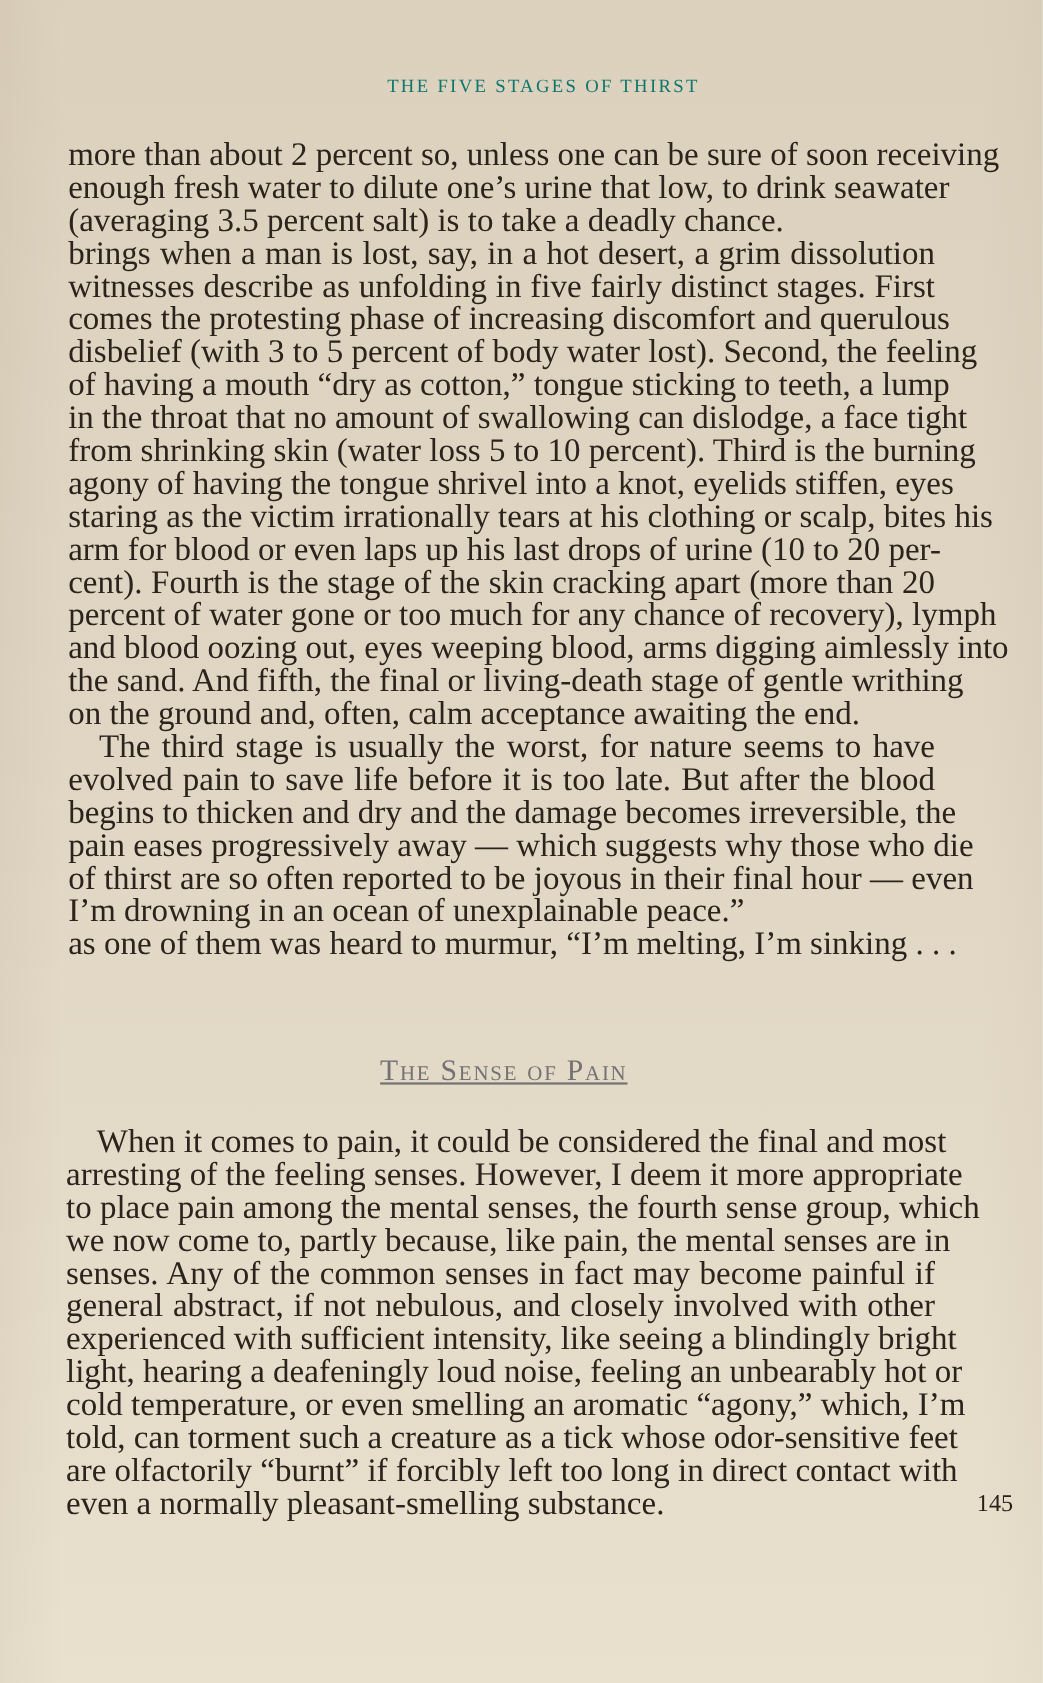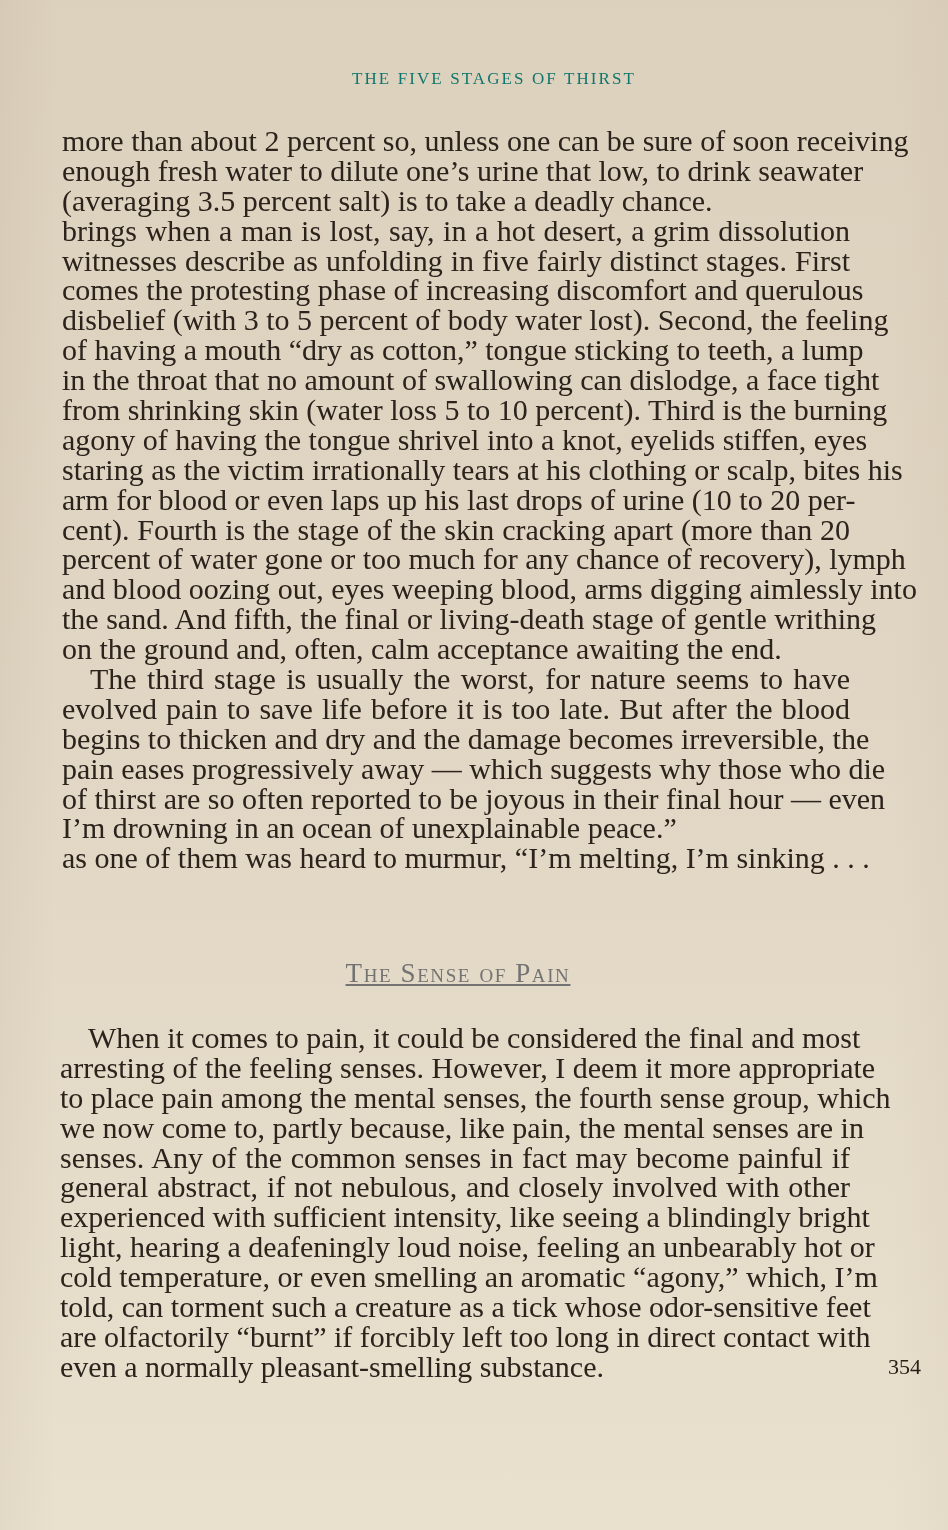--- a/index.html
+++ b/index.html
@@ -120,13 +120,13 @@
   <span class="line">senses.  Any of the common senses in fact may become painful if</span>
   <span class="line">general abstract, if not nebulous, and closely involved with other</span>
   <span class="line">experienced with sufficient intensity, like seeing a blindingly bright</span>
   <span class="line">light, hearing a deafeningly loud noise, feeling an unbearably hot or</span>
   <span class="line">cold temperature, or even smelling an aromatic “agony,” which, I’m</span>
   <span class="line">told, can torment such a creature as a tick whose odor-sensitive feet</span>
   <span class="line">are olfactorily “burnt” if forcibly left too long in direct contact with</span>
   <span class="line last">even a normally pleasant-smelling substance.</span>
 </div>
 
-<div class="page-number">354</div>
+<div class="page-number">145</div>
 
 </body></html>

